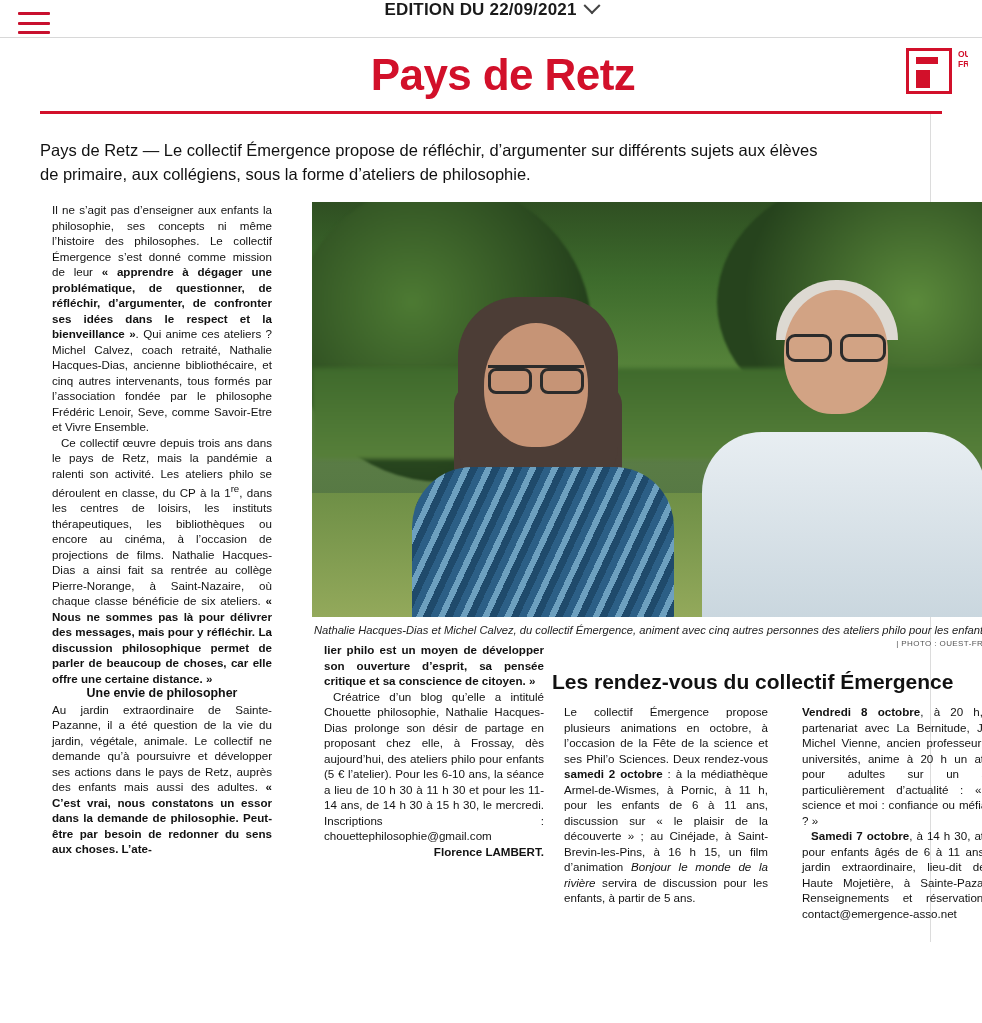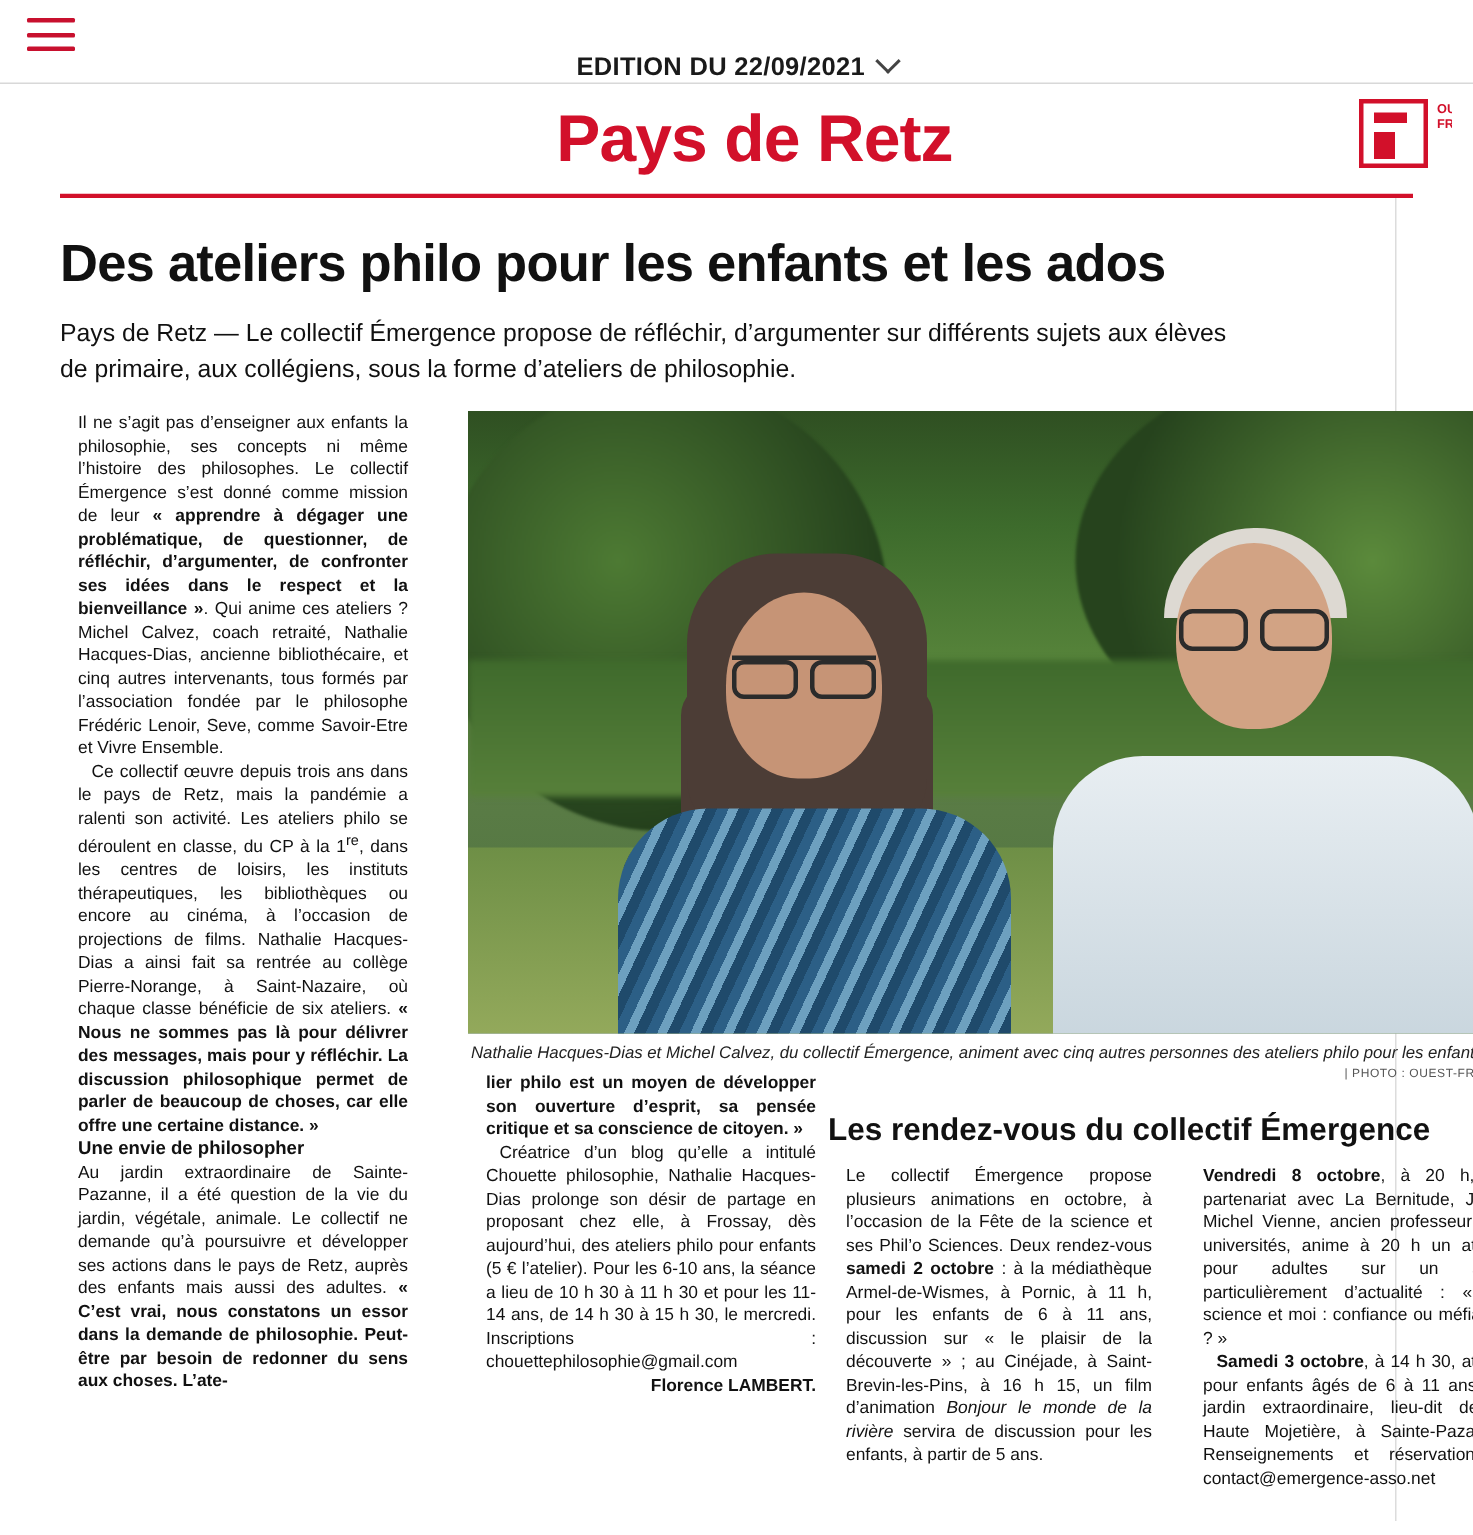--- a/index.html
+++ b/index.html
@@ -9,24 +9,24 @@
     background: #ffffff;
     font-family: "Liberation Sans", sans-serif;
     color: #111;
     overflow: hidden;
   }
   .page { position: relative; width: 982px; height: 1023px; background:#fff; }
 
   
   .topbar {
     position: relative;
-    height: 56px;
+    height: 38px;
     border-bottom: 1px solid #d8d8d8;
     display: flex;
-    align-items: flex-end;
+    align-items: flex-start;
     justify-content: center;
   }
   .hamburger {
     position: absolute; left: 18px; top: 12px;
     width: 32px; height: 22px;
     display: flex; flex-direction: column; justify-content: space-between;
     cursor: pointer;
   }
   .hamburger span {
     display: block; height: 3px; width: 100%;
@@ -143,20 +143,21 @@
     text-align: justify;
     color: #111;
     hyphens: auto;
   }
   .col p { margin: 0 0 0 12px; text-indent: 9px; }
   .col p.first { text-indent: 0; }
   .col b { font-weight: bold; }
   .col i { font-style: italic; }
   .subhead {
     font-weight: bold;
+    text-align: center;
     font-size: 12.4px;
     margin: 6px 0 3px 0;
     text-indent: 0 !important;
   }
   .signature {
     text-align: right;
     font-weight: bold;
     font-size: 11.6px;
     margin-top: 6px;
     text-indent:0 !important;
@@ -307,21 +308,20 @@
     <div class="of-logo">
       <div class="of-mark"></div>
       <div class="of-words">OUEST-FRANCE</div>
     </div>
   </div>
   <div class="rule"></div>
 
   <div class="content">
     <div class="main-col">
 
-      <div class="headline">Des ateliers philo pour les enfants et les ados</div>
 
       <div class="standfirst">
         <b>Pays de Retz —</b><span> Le collectif Émergence propose de réfléchir, d’argumenter sur différents sujets aux élèves de primaire, aux collégiens, sous la forme d’ateliers de philosophie.</span>
       </div>
 
       <div class="cols" style="height:740px;">
 
         <div class="photo-wrap">
           <div class="photo">
             <div class="sky"></div>
@@ -362,21 +362,21 @@
         </div>
 
         <div style="position:absolute; left:512px; top:468px; width:455px;">
           <div class="section-title">Les rendez-vous du collectif Émergence</div>
           <div style="display:flex; gap:22px;">
             <div class="col" style="position:relative; width:216px;">
               <p class="first"><span>Le collectif Émergence propose plusieurs animations en octobre, à l’occasion de la Fête de la science et ses Phil’o Sciences. Deux rendez-vous </span><b>samedi 2 octobre</b><span> : à la médiathèque Armel-de-Wismes, à Pornic, à 11 h, pour les enfants de 6 à 11 ans, discussion sur « le plaisir de la découverte » ; au Cinéjade, à Saint-Brevin-les-Pins, à 16 h 15, un film d’animation </span><i>Bonjour le monde de la rivière</i><span> servira de discussion pour les enfants, à partir de 5 ans.</span></p>
             </div>
             <div class="col" style="position:relative; width:216px;">
               <p class="first"><b>Vendredi 8 octobre</b><span>, à 20 h, en partenariat avec La Bernitude, Jean-Michel Vienne, ancien professeur des universités, anime à 20 h un atelier pour adultes sur un sujet particulièrement d’actualité : « La science et moi : confiance ou méfiance ? »</span></p>
-              <p><b>Samedi 3 octobre</b><span>, à 14 h 30, atelier pour enfants âgés de 6 à 11 ans, au jardin extraordinaire, lieu-dit de la Haute Mojetière, à Sainte-Pazanne. Renseignements et réservations : contact@emergence-asso.net</span></p>
+              <p><b>Samedi 7 octobre</b><span>, à 14 h 30, atelier pour enfants âgés de 6 à 11 ans, au jardin extraordinaire, lieu-dit de la Haute Mojetière, à Sainte-Pazanne. Renseignements et réservations : contact@emergence-asso.net</span></p>
             </div>
           </div>
         </div>
 
       </div>
     </div>
 
     <div class="side-col">
       <div class="rail-block">
         <div class="rail-red">L</div>

